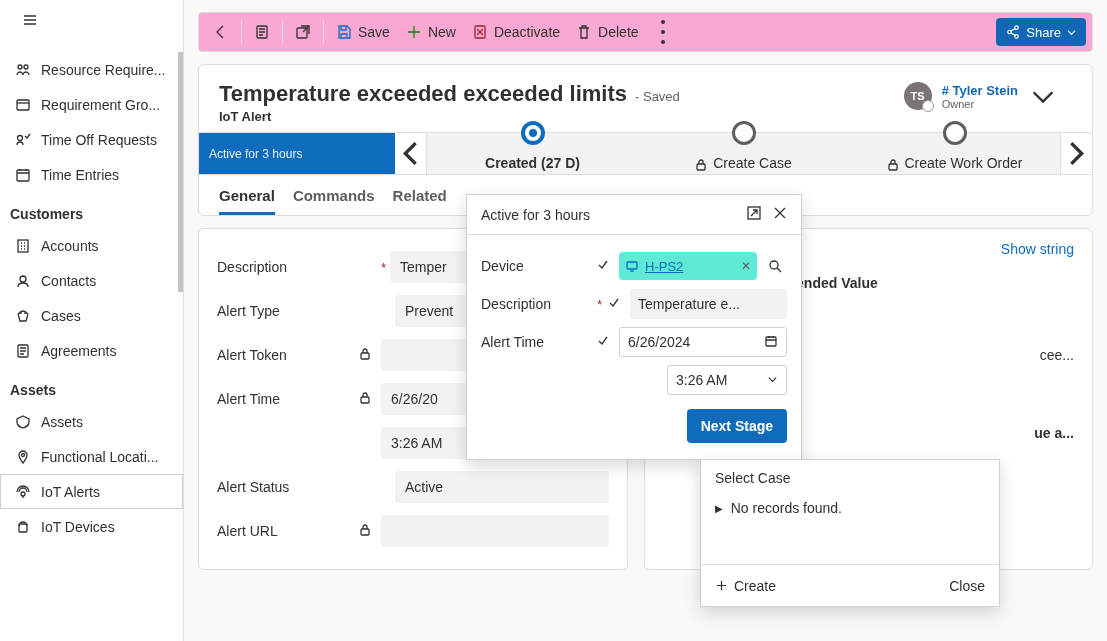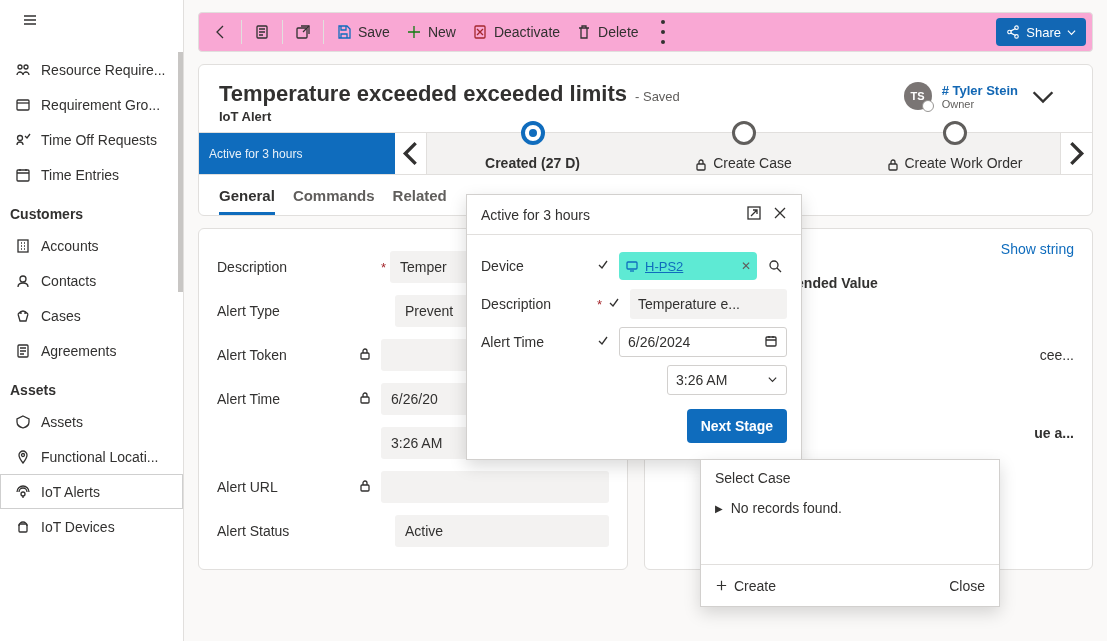--- a/index.html
+++ b/index.html
@@ -413,34 +413,34 @@
               </svg></span>
           </div>
         <div class="fval">6/26/20</div>
       </div>
       <div class="frow">
         <div class="flabel"></div>
         <div class="fval small">3:26 AM</div>
       </div>
       <div class="frow">
         <div class="flabel">
+            <span>Alert Status</span>
+          </div>
+        <span style="width:10px"></span>
+        <div class="fval">Active</div>
+      </div>
+      <div class="frow">
+        <div class="flabel">
             <span>Alert URL</span>
             <span class="lock"><svg class="lock-mini" viewBox="0 0 12 12">
                 <rect x="2" y="5" width="8" height="6" rx="1"></rect>
                 <path d="M4 5V3a2 2 0 014 0v2"></path>
               </svg></span>
           </div>
         <div class="fval"></div>
-      </div>
-      <div class="frow">
-        <div class="flabel">
-            <span>Alert Status</span>
-          </div>
-        <span style="width:10px"></span>
-        <div class="fval">Active</div>
       </div>
     </div>
 
     <div class="form-col col-right">
       <div style="display:flex;">
           <span class="show-string">Show string</span>
         </div>
       <div class="right-block">Exceeding Recommended Value</div>
       <div class="right-item" style="text-align:right;margin-top:56px;">cee...</div>
       <div class="right-item" style="margin-top:36px;">a</div>

